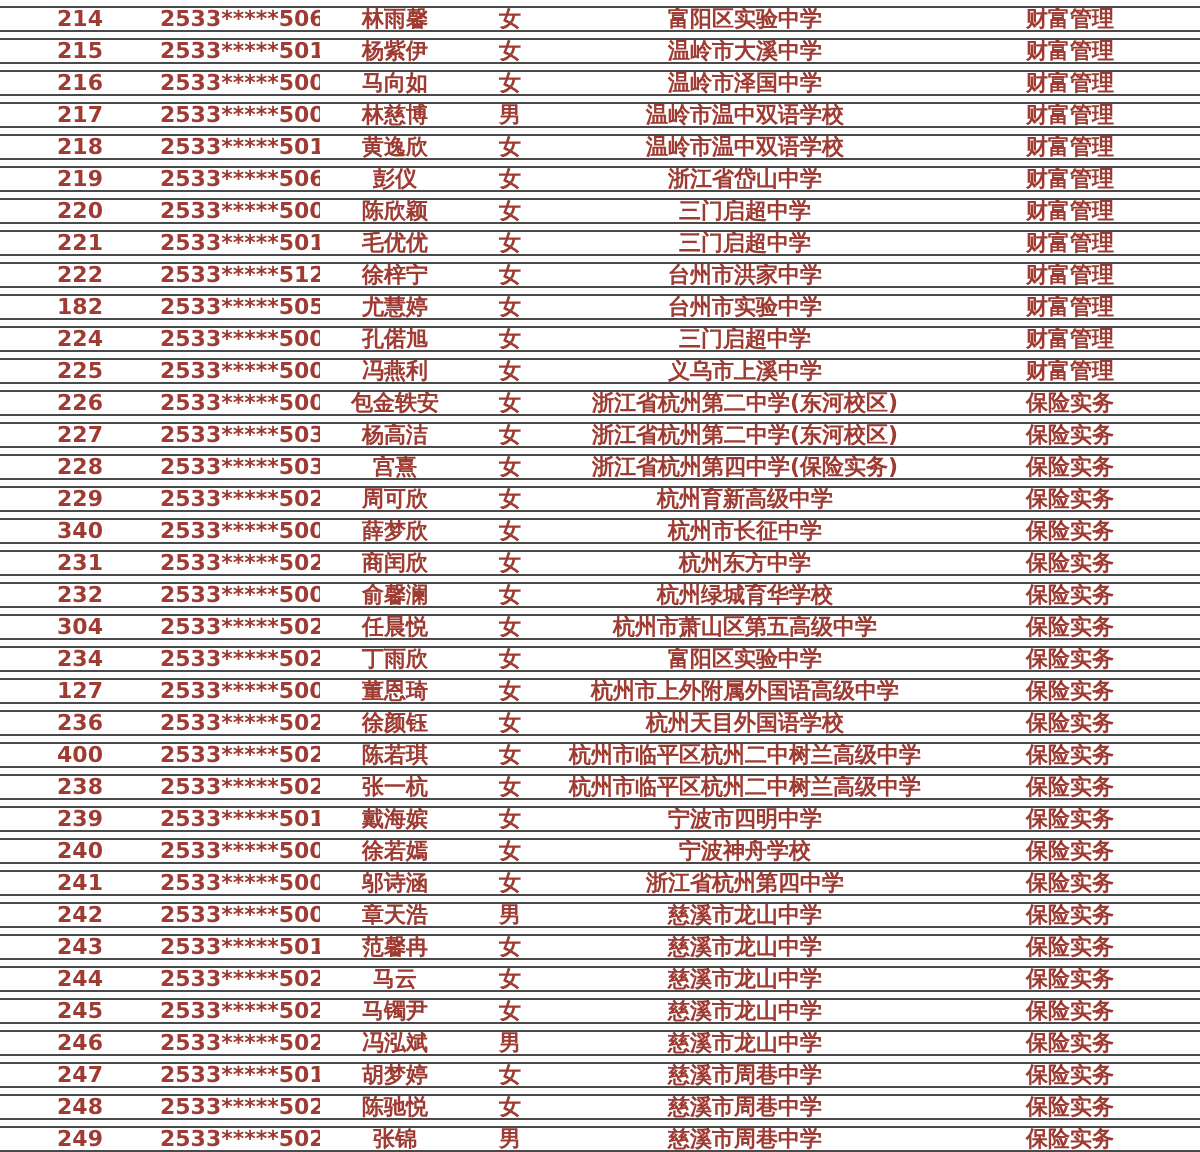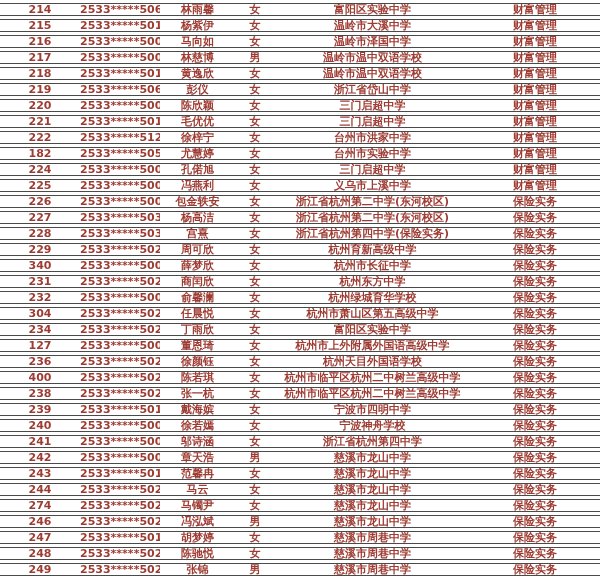--- a/index.html
+++ b/index.html
@@ -299,21 +299,21 @@
       </tr>
       <tr>
         <td>244</td>
         <td>2533*****50208</td>
         <td>马云</td>
         <td>女</td>
         <td>慈溪市龙山中学</td>
         <td>保险实务</td>
       </tr>
       <tr>
-        <td>274</td>
+        <td>245</td>
         <td>2533*****50272</td>
         <td>马镯尹</td>
         <td>女</td>
         <td>慈溪市龙山中学</td>
         <td>保险实务</td>
       </tr>
       <tr>
         <td>246</td>
         <td>2533*****50274</td>
         <td>冯泓斌</td>

